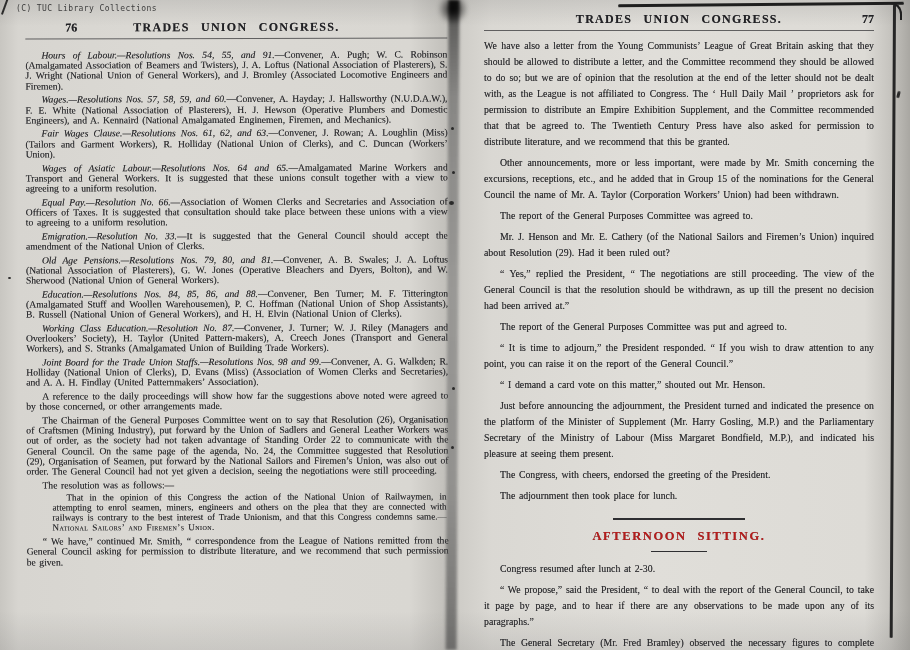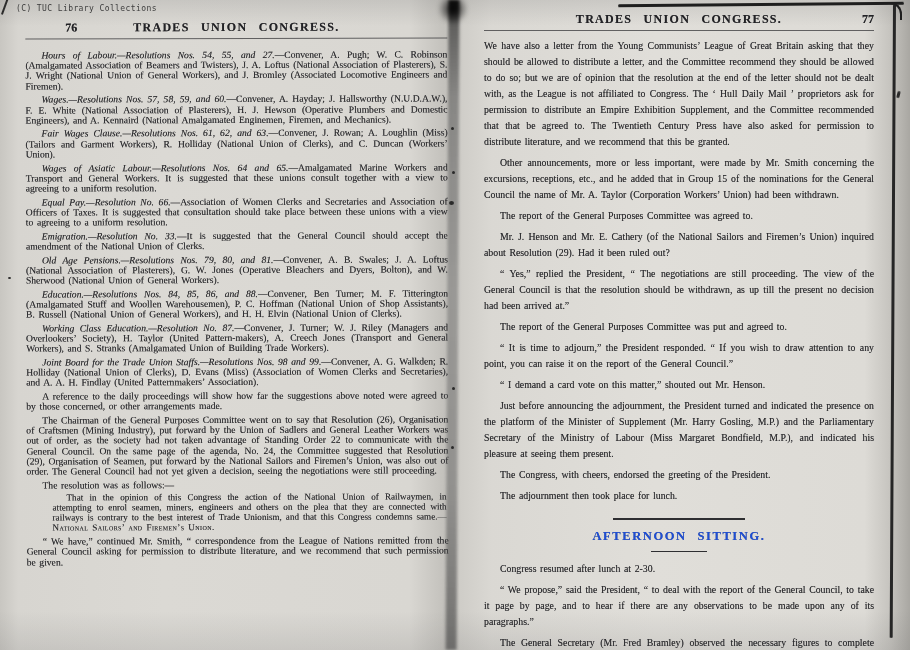--- a/index.html
+++ b/index.html
@@ -103,39 +103,39 @@
   .i { font-style: italic; }
   .b { font-weight: normal; }
   .r { }
   .sc { font-variant: small-caps; letter-spacing: 0.4px; margin-top: 16px; }
 
   .section-head { margin: 14px 0 9px 0; text-align: center; }
   .rule-long  { width: 132px; border-top: 2px solid #2e2e31; margin: 0 auto 9px auto; }
   .rule-short { width: 56px;  border-top: 1.6px solid #2e2e31; margin: 7px auto 0 auto; }
   .section-title {
     font-weight: bold; font-size: 12.5px; letter-spacing: 1.6px; word-spacing: 6px;
-    color: #1d4ed8; text-shadow: 0 0 0.5px rgba(40,40,40,0.6);
+    color: #b91c1c; text-shadow: 0 0 0.5px rgba(40,40,40,0.6);
   }
 </style>
 </head>
 <body>
 
 <div class="scan"></div>
 <div class="pen-mark"></div>
 <div class="watermark">(C) TUC Library Collections</div>
 
 <div class="page page-left">
   <div class="page-header">
     <span class="num">76</span>
     <span class="title">TRADES UNION CONGRESS.</span>
     <span></span>
   </div>
   <hr class="header-rule">
   <div class="body-text">
-      <p><span class="i">Hours of Labour.—Resolutions Nos. 54, 55, and 27.</span><span class="r">—Convener, A. Pugh; W. C. Robinson (Amalgamated Association of Beamers and Twisters), J. A. Loftus (National Association of Plasterers), S. J. Wright (National Union of General Workers), and J. Bromley (Associated Locomotive Engineers and Firemen).</span></p>
+      <p><span class="i">Hours of Labour.—Resolutions Nos. 54, 55, and 91.</span><span class="r">—Convener, A. Pugh; W. C. Robinson (Amalgamated Association of Beamers and Twisters), J. A. Loftus (National Association of Plasterers), S. J. Wright (National Union of General Workers), and J. Bromley (Associated Locomotive Engineers and Firemen).</span></p>
       <p><span class="i">Wages.—Resolutions Nos. 57, 58, 59, and 60.</span><span class="r">—Convener, A. Hayday; J. Hallsworthy (N.U.D.A.W.), F. E. White (National Association of Plasterers), H. J. Hewson (Operative Plumbers and Domestic Engineers), and A. Kennaird (National Amalgamated Enginemen, Firemen, and Mechanics).</span></p>
       <p><span class="i">Fair Wages Clause.—Resolutions Nos. 61, 62, and 63.</span><span class="r">—Convener, J. Rowan; A. Loughlin (Miss) (Tailors and Garment Workers), R. Holliday (National Union of Clerks), and C. Duncan (Workers’ Union).</span></p>
       <p><span class="i">Wages of Asiatic Labour.—Resolutions Nos. 64 and 65.</span><span class="r">—Amalgamated Marine Workers and Transport and General Workers.  It is suggested that these unions consult together with a view to agreeing to a uniform resolution.</span></p>
       <p><span class="i">Equal Pay.—Resolution No. 66.</span><span class="r">—Association of Women Clerks and Secretaries and Association of Officers of Taxes.  It is suggested that consultation should take place between these unions with a view to agreeing to a uniform resolution.</span></p>
       <p><span class="i">Emigration.—Resolution No. 33.</span><span class="r">—It is suggested that the General Council should accept the amendment of the National Union of Clerks.</span></p>
       <p><span class="i">Old Age Pensions.—Resolutions Nos. 79, 80, and 81.</span><span class="r">—Convener, A. B. Swales; J. A. Loftus (National Association of Plasterers), G. W. Jones (Operative Bleachers and Dyers, Bolton), and W. Sherwood (National Union of General Workers).</span></p>
       <p><span class="i">Education.—Resolutions Nos. 84, 85, 86, and 88.</span><span class="r">—Convener, Ben Turner; M. F. Titterington (Amalgamated Stuff and Woollen Warehousemen), P. C. Hoffman (National Union of Shop Assistants), B. Russell (National Union of General Workers), and H. H. Elvin (National Union of Clerks).</span></p>
       <p><span class="i">Working Class Education.—Resolution No. 87.</span><span class="r">—Convener, J. Turner; W. J. Riley (Managers and Overlookers’ Society), H. Taylor (United Pattern-makers), A. Creech Jones (Transport and General Workers), and S. Stranks (Amalgamated Union of Building Trade Workers).</span></p>
       <p><span class="i">Joint Board for the Trade Union Staffs.—Resolutions Nos. 98 and 99.</span><span class="r">—Convener, A. G. Walkden; R. Holliday (National Union of Clerks), D. Evans (Miss) (Association of Women Clerks and Secretaries), and A. A. H. Findlay (United Patternmakers’ Association).</span></p>
       <p><span class="r">A reference to the daily proceedings will show how far the suggestions above noted were agreed to by those concerned, or other arrangements made.</span></p>

